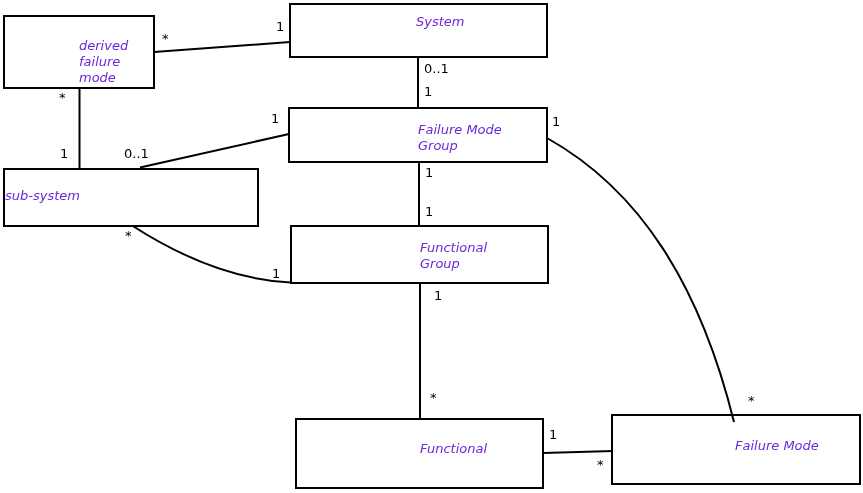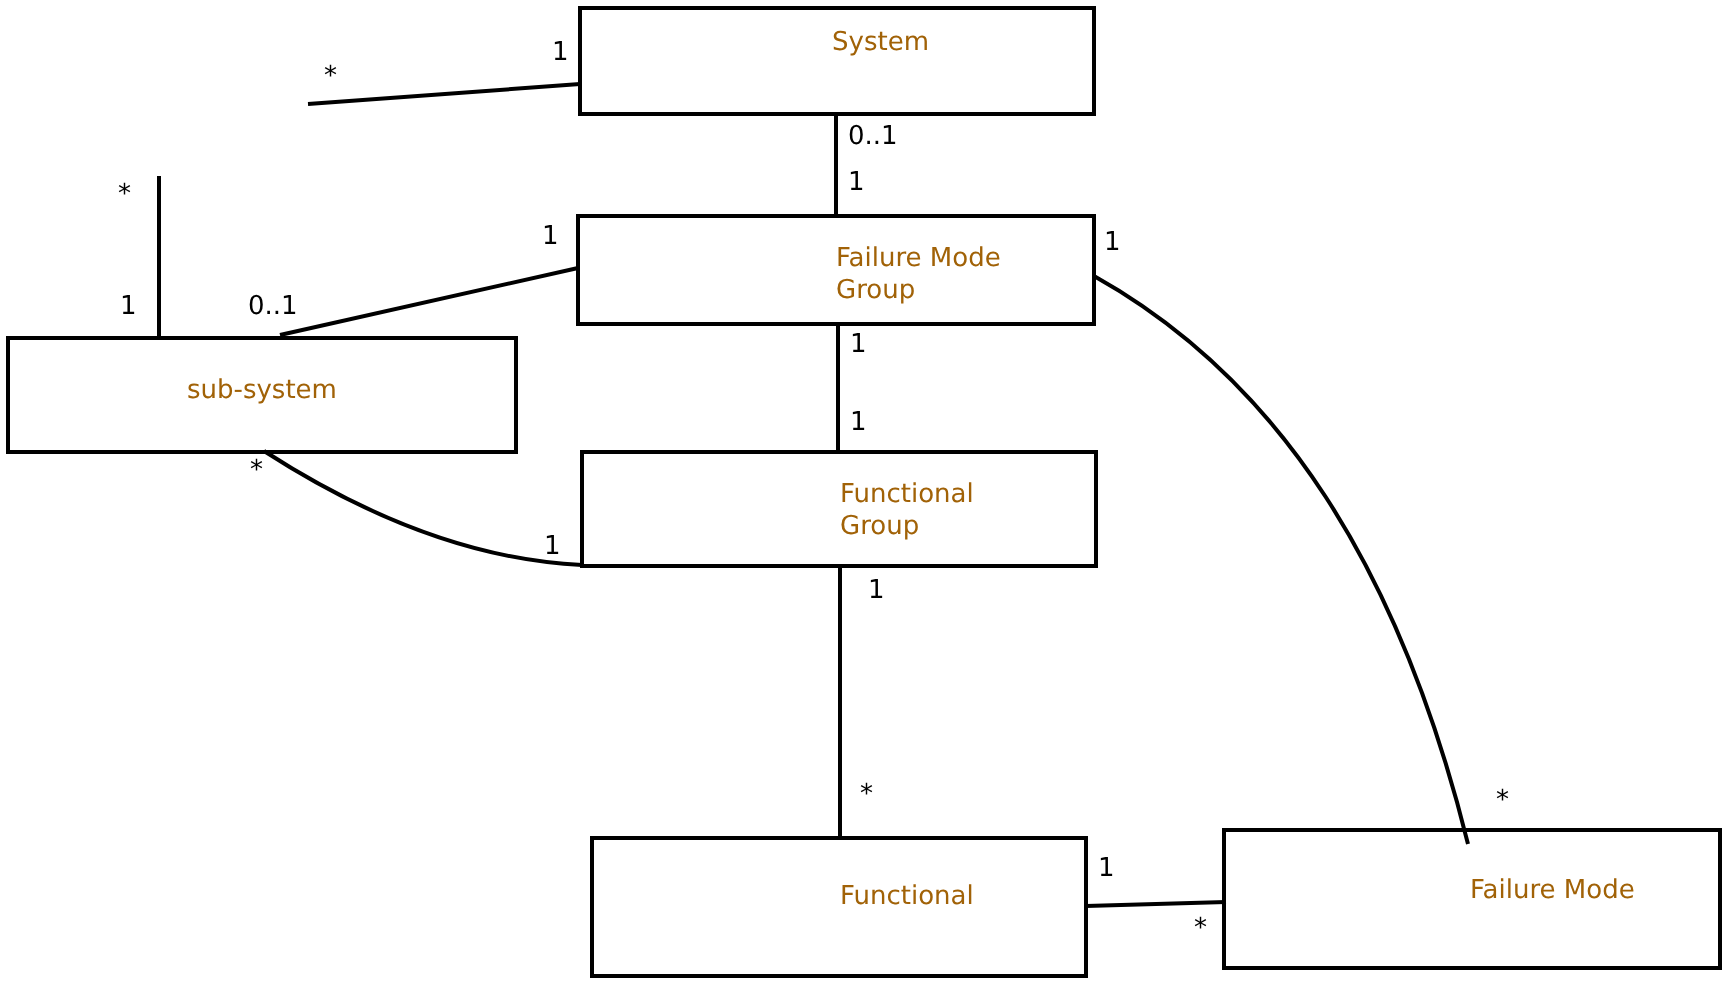--- a/index.html
+++ b/index.html
@@ -33,51 +33,57 @@
     box-sizing: border-box;
     border: 2px solid #000000;
     background: #ffffff;
     z-index: 1;
   }
   .node-label {
     position: absolute;
     font-size: 13px;
     line-height: 16px;
     white-space: pre-line;
-    color: #a16207;
+    color: #6d28d9;
+    font-style: italic;
   }
   .mult {
     position: absolute;
     font-size: 13px;
     line-height: 16px;
     color: #000000;
     z-index: 3;
     white-space: nowrap;
   }
   
   #node-derived-failure-mode { left: 3px;   top: 15px;  width: 152px; height: 74px; }
   #node-derived-failure-mode .node-label { left: 74px; top: 21px; }
   #node-system               { left: 289px; top: 3px;   width: 259px; height: 55px; }
   #node-system .node-label   { left: 125px; top: 9px; }
   #node-failure-mode-group   { left: 288px; top: 107px; width: 260px; height: 56px; }
   #node-failure-mode-group .node-label { left: 128px; top: 13px; }
   #node-sub-system           { left: 3px;   top: 168px; width: 256px; height: 59px; }
-  #node-sub-system .node-label { left: 0; right: 0; top: 18px; text-align: center; }
+  #node-sub-system .node-label { left: 0; right: 0; top: 18px; text-align: left; }
   #node-functional-group     { left: 290px; top: 225px; width: 259px; height: 59px; padding-left: 20px; }
   #node-functional-group .node-label { left: 128px; top: 13px; }
   #node-component            { left: 295px; top: 418px; width: 249px; height: 71px; }
   #node-component .node-label { left: 123px; top: 21px; }
   #node-failure-mode         { left: 611px; top: 414px; width: 250px; height: 71px; }
   #node-failure-mode .node-label { left: 122px; top: 22px; }
 </style>
 </head>
 <body>
 
 <div id="canvas">
 
+  <div class="node" id="node-derived-failure-mode">
+    <span class="node-label">derived
+failure
+mode</span>
+  </div>
   <div class="node" id="node-system">
     <span class="node-label">System</span>
   </div>
   <div class="node" id="node-failure-mode-group">
     <span class="node-label">Failure Mode
 Group</span>
   </div>
   <div class="node" id="node-sub-system">
     <span class="node-label">sub-system</span>
   </div>

